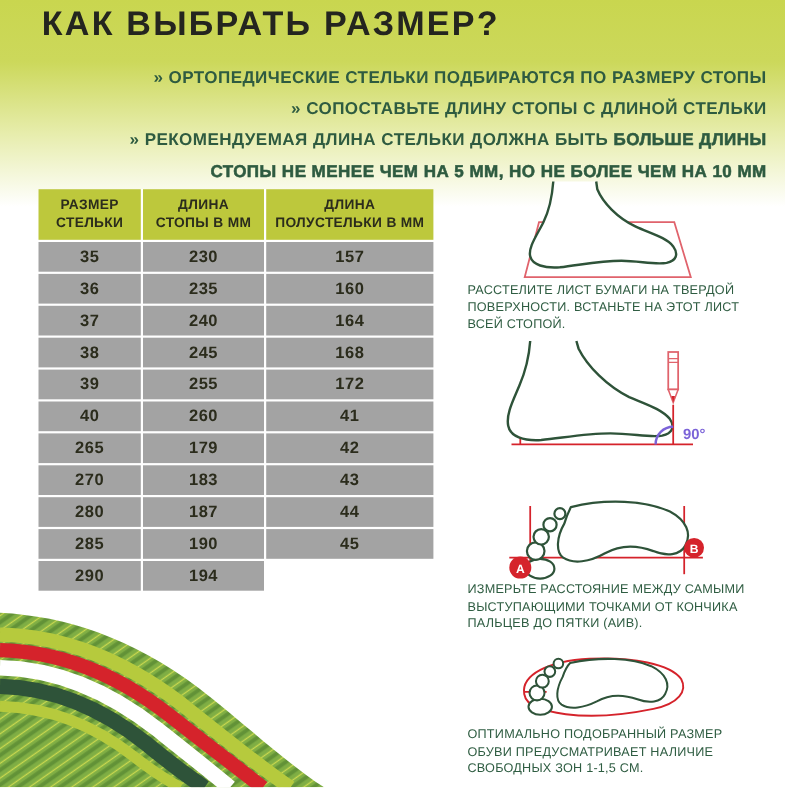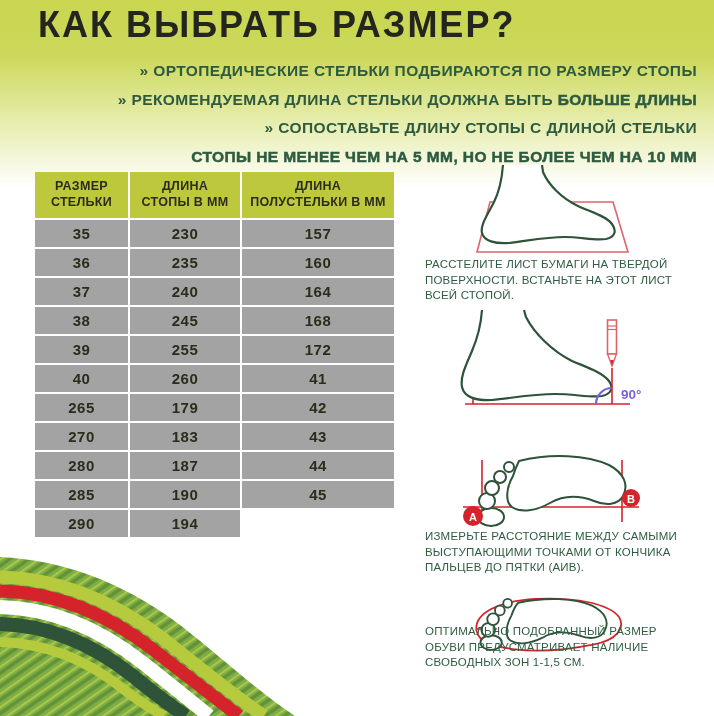--- a/index.html
+++ b/index.html
@@ -4,21 +4,21 @@
 <style>
   html,body{margin:0;padding:0;background:#fff;}
   #canvas{
     position:relative;width:714px;height:716px;overflow:hidden;background:#fff;
     font-family:"Liberation Sans",sans-serif;
   }
   
   .grad{position:absolute;left:0;top:0;width:714px;height:188px;
     background:linear-gradient(180deg,#c9d64f 0%,#ccd85b 30%,#e7edad 65%,#ffffff 100%);}
   .title{position:absolute;left:38px;top:4px;width:670px;
-    font-size:36px;font-weight:bold;letter-spacing:2px;color:#24251f;white-space:nowrap;}
+    font-size:31px;font-weight:bold;letter-spacing:2px;color:#24251f;white-space:nowrap;}
   .bullets{position:absolute;left:37px;top:57px;width:660px;color:#2e5b40;
     font-size:15.5px;font-weight:bold;letter-spacing:.4px;line-height:28.5px;text-align:right;}
   .bullets .xbold{-webkit-text-stroke:.5px #2e5b40;}
   
   .size-table{position:absolute;left:35px;top:172px;display:grid;
     grid-template-columns:93px 110px 152px;gap:2px;background:#fff;}
   .size-table .th{background:#bdc83c;height:46px;display:flex;align-items:center;justify-content:center;
     text-align:center;font-size:12.5px;font-weight:bold;color:#2b2c1c;line-height:1.25;
     white-space:pre-line;letter-spacing:.3px;}
   .size-table .td{background:#a3a3a3;height:27px;display:flex;align-items:center;justify-content:center;
@@ -35,22 +35,22 @@
 <body>
 
 <div id="canvas">
 
   <div class="grad"></div>
 
   <div class="title">КАК ВЫБРАТЬ РАЗМЕР?</div>
 
   <div class="bullets">
     <div><span>»</span> <span>ОРТОПЕДИЧЕСКИЕ СТЕЛЬКИ ПОДБИРАЮТСЯ ПО РАЗМЕРУ СТОПЫ</span></div>
+    <div><span>»</span> <span>СОПОСТАВЬТЕ ДЛИНУ СТОПЫ С ДЛИНОЙ СТЕЛЬКИ</span></div>
     <div><span>»</span> <span>РЕКОМЕНДУЕМАЯ ДЛИНА СТЕЛЬКИ ДОЛЖНА БЫТЬ</span> <span class="xbold">БОЛЬШЕ ДЛИНЫ</span></div>
-    <div><span>»</span> <span>СОПОСТАВЬТЕ ДЛИНУ СТОПЫ С ДЛИНОЙ СТЕЛЬКИ</span></div>
     <div class="xbold">СТОПЫ НЕ МЕНЕЕ ЧЕМ НА 5 ММ, НО НЕ БОЛЕЕ ЧЕМ НА 10 ММ</div>
   </div>
 
   <div class="size-table">
       <div class="th">РАЗМЕР
 СТЕЛЬКИ</div>
       <div class="th">ДЛИНА
 СТОПЫ В ММ</div>
       <div class="th">ДЛИНА
 ПОЛУСТЕЛЬКИ В ММ</div>
@@ -138,21 +138,21 @@
     <line x1="49" y1="36" x2="70" y2="36" stroke="#d5232b" stroke-width="1.5"></line>
     <g fill="#fff" stroke="#2e5339" stroke-width="1.9">
       <path d="M92,9 C120,3 150,4 168,12 C182,19 186,29 181,38 C177,46 166,47 155,43 C141,38 129,38 117,45 C105,51 92,53 84,48 C78,44 79,33 85,22 C87,16 89,12 92,9 Z"></path>
       <ellipse cx="64" cy="50" rx="11" ry="7.5"></ellipse>
       <circle cx="61" cy="37" r="7"></circle>
       <circle cx="66" cy="26" r="6"></circle>
       <circle cx="73" cy="17" r="5"></circle>
       <circle cx="81" cy="9.5" r="4.5"></circle>
     </g>
   </svg>
-  <div class="caption" style="top:624px">ОПТИМАЛЬНО ПОДОБРАННЫЙ РАЗМЕР ОБУВИ ПРЕДУСМАТРИВАЕТ НАЛИЧИЕ СВОБОДНЫХ ЗОН 1-1,5 СМ.</div>
+  <div class="caption" style="top:661px">ОПТИМАЛЬНО ПОДОБРАННЫЙ РАЗМЕР ОБУВИ ПРЕДУСМАТРИВАЕТ НАЛИЧИЕ СВОБОДНЫХ ЗОН 1-1,5 СМ.</div>
 
   <svg class="wave" viewBox="0 0 320 166">
     <defs>
       <pattern id="hatch" width="11" height="11" patternUnits="userSpaceOnUse" patternTransform="rotate(55)">
         <rect width="11" height="11" fill="#7fae44"></rect>
         <path d="M2,0 V11" stroke="#629237" stroke-width="3.5"></path>
         <path d="M8,0 V11" stroke="#c9d84f" stroke-width="1.2"></path>
       </pattern>
     </defs>
     <path d="M0,7 C60,10 120,30 180,75 C225,110 262,145 295,166 L0,166 Z" fill="url(#hatch)"></path>

